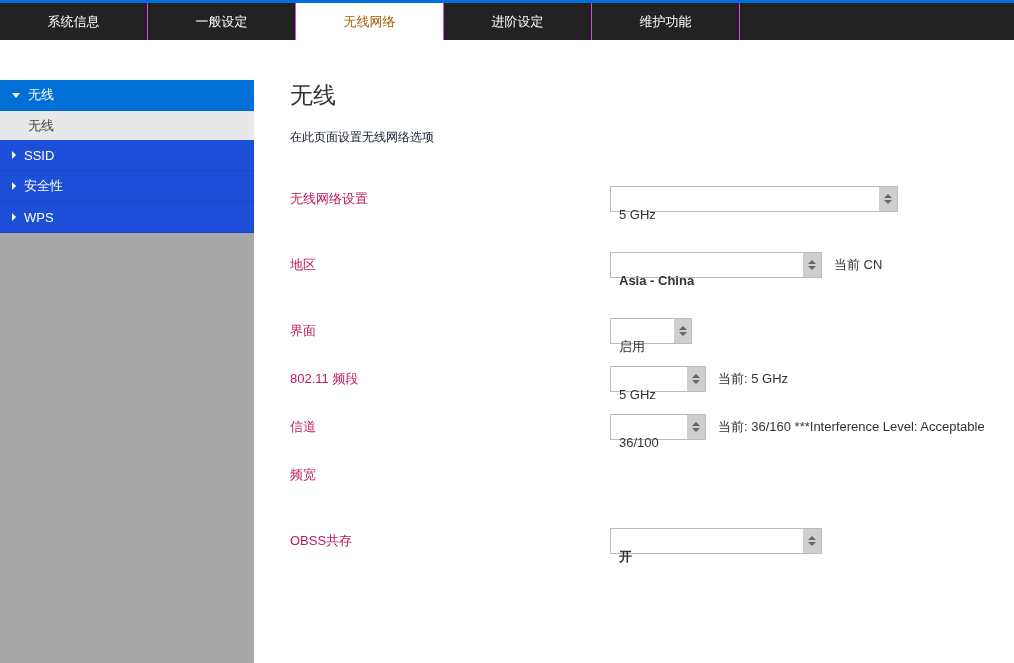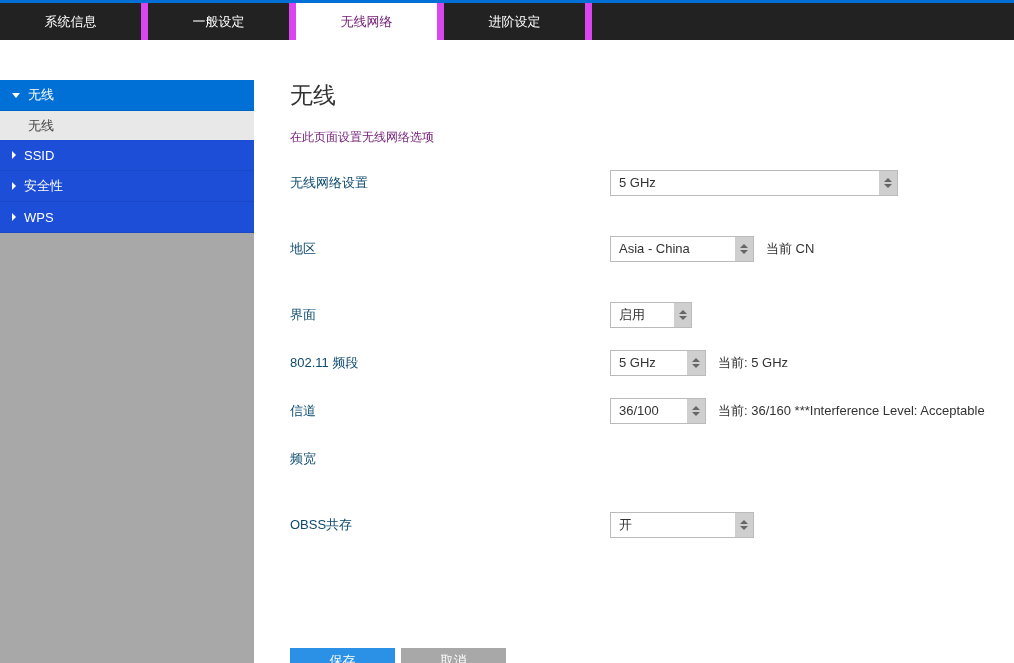--- a/index.html
+++ b/index.html
@@ -8,23 +8,23 @@
     .topbar-blue { height: 3px; background: #006fd6; }
     .topnav { background: #222; display: flex; height: 37px; }
     .topnav-item {
       flex: 0 0 auto;
       width: 148px;
       text-align: center;
       line-height: 37px;
       color: #fff;
       font-size: 13px;
       cursor: pointer;
-      border-right: 7px solid #d946ef;
-    }
-    .topnav-item.active { background: #fff; color: #701a75; }
+      border-right: 1px solid #d946ef;
+    }
+    .topnav-item.active { background: #fff; color: #a16207; }
     
     .page { display: flex; }
     
     .sidebar {
       width: 254px;
       margin-top: 40px;
       background: #a8a8a8;
       min-height: 580px;
     }
     .side-section-header {
@@ -62,39 +62,40 @@
       font-size: 13px;
       cursor: pointer;
     }
     
     .content {
       flex: 1;
       padding: 40px 0 0 36px;
       position: relative;
     }
     .page-title { font-size: 23px; font-weight: normal; color: #333; margin-bottom: 18px; }
-    .page-desc { font-size: 12px; color: #701a75; margin-bottom: 24px; }
+    .page-desc { font-size: 12px; color: #0f172a; margin-bottom: 40px; }
     
     .form-row { display: flex; align-items: center; margin-bottom: 22px; min-height: 26px; }
     .form-row.gap-top { margin-top: 40px; }
-    .form-label { width: 320px; font-size: 13px; color: #0c4a6e; }
+    .form-label { width: 320px; font-size: 13px; color: #be185d; }
     .form-control-wrap { display: flex; align-items: center; gap: 12px; }
     
     .select-box {
       position: relative;
       display: inline-flex;
       border: 1px solid #bbb;
       height: 26px;
       background: #fff;
     }
     .select-box .sel-text {
       padding: 0 8px;
       line-height: 24px;
       font-size: 13px;
       white-space: nowrap;
+      margin-top: 16px;
     }
     .select-box .sel-btn {
       width: 18px;
       background: #cfcfcf;
       display: flex;
       flex-direction: column;
       justify-content: center;
       align-items: center;
       gap: 2px;
     }
@@ -103,21 +104,21 @@
       content: "";
       width: 0; height: 0;
       border-left: 4px solid transparent;
       border-right: 4px solid transparent;
     }
     .select-box .sel-btn::before { border-bottom: 4px solid #666; }
     .select-box .sel-btn::after  { border-top: 4px solid #666; }
     
     .w380 { width: 288px; }
     .w380 .sel-text { flex: 1; }
-    .w180 { width: 144px; }
+    .w180 { width: 212px; font-weight: bold; }
     .w180 .sel-text { flex: 1; }
     .w82  { width: 82px; gap: 21px; }
     .w82 .sel-text { flex: 1; }
     .w96  { width: 96px; }
     .w96 .sel-text { flex: 1; }
     
     .hint { font-size: 13px; color: #333; }
     
     .button-row { display: flex; gap: 6px; margin-top: 110px; }
     .btn {
@@ -136,20 +137,21 @@
 </head>
 <body>
 
 <div class="topbar-blue"></div>
 
 <nav class="topnav">
   <div class="topnav-item">系统信息</div>
   <div class="topnav-item">一般设定</div>
   <div class="topnav-item active">无线网络</div>
   <div class="topnav-item">进阶设定</div>
+  <div class="topnav-item">维护功能</div>
 </nav>
 
 <div class="page">
 
   <aside class="sidebar">
     <div class="side-section-header active">
       <span class="side-caret down"></span>
       <span>无线</span>
     </div>
     <div class="side-sub">无线</div>

